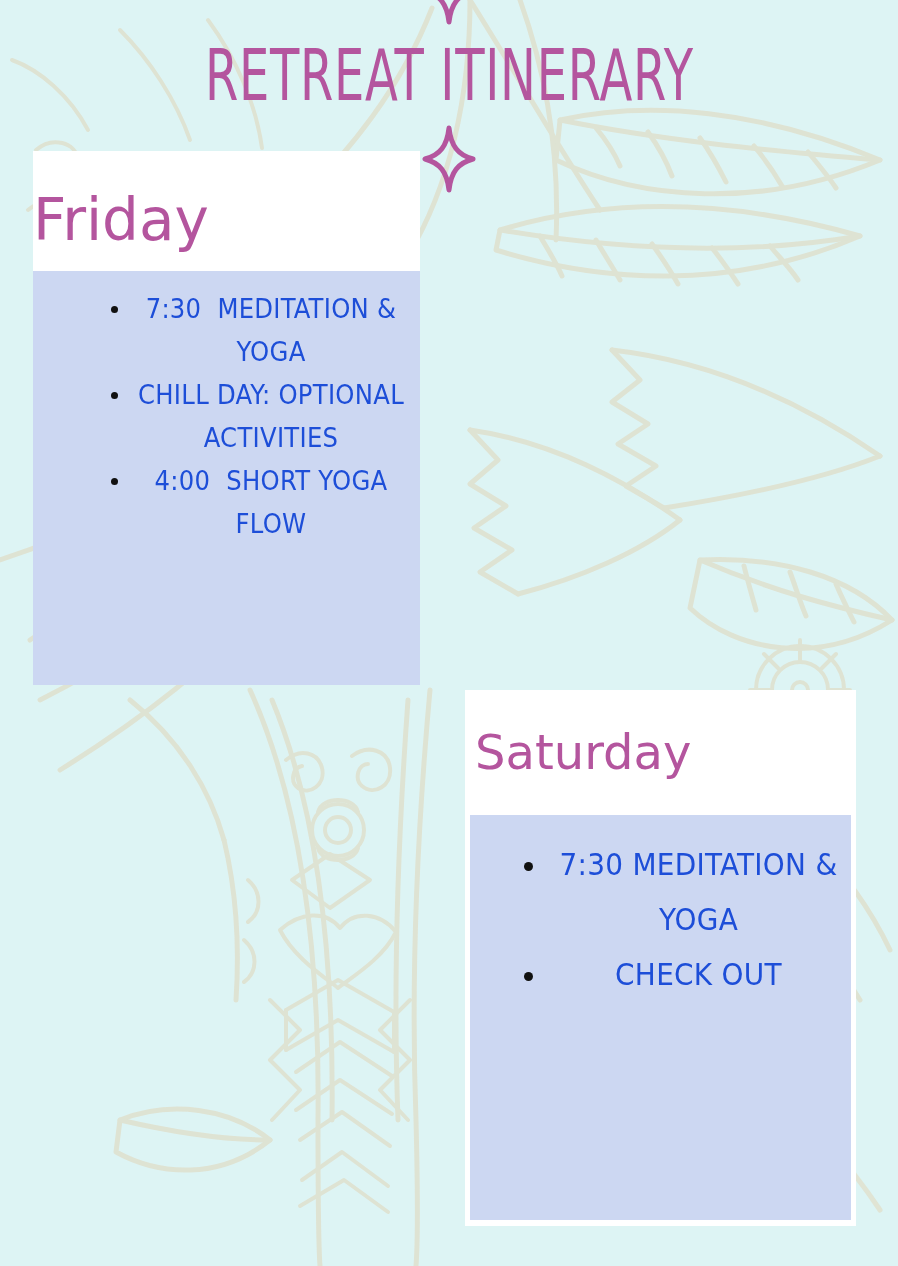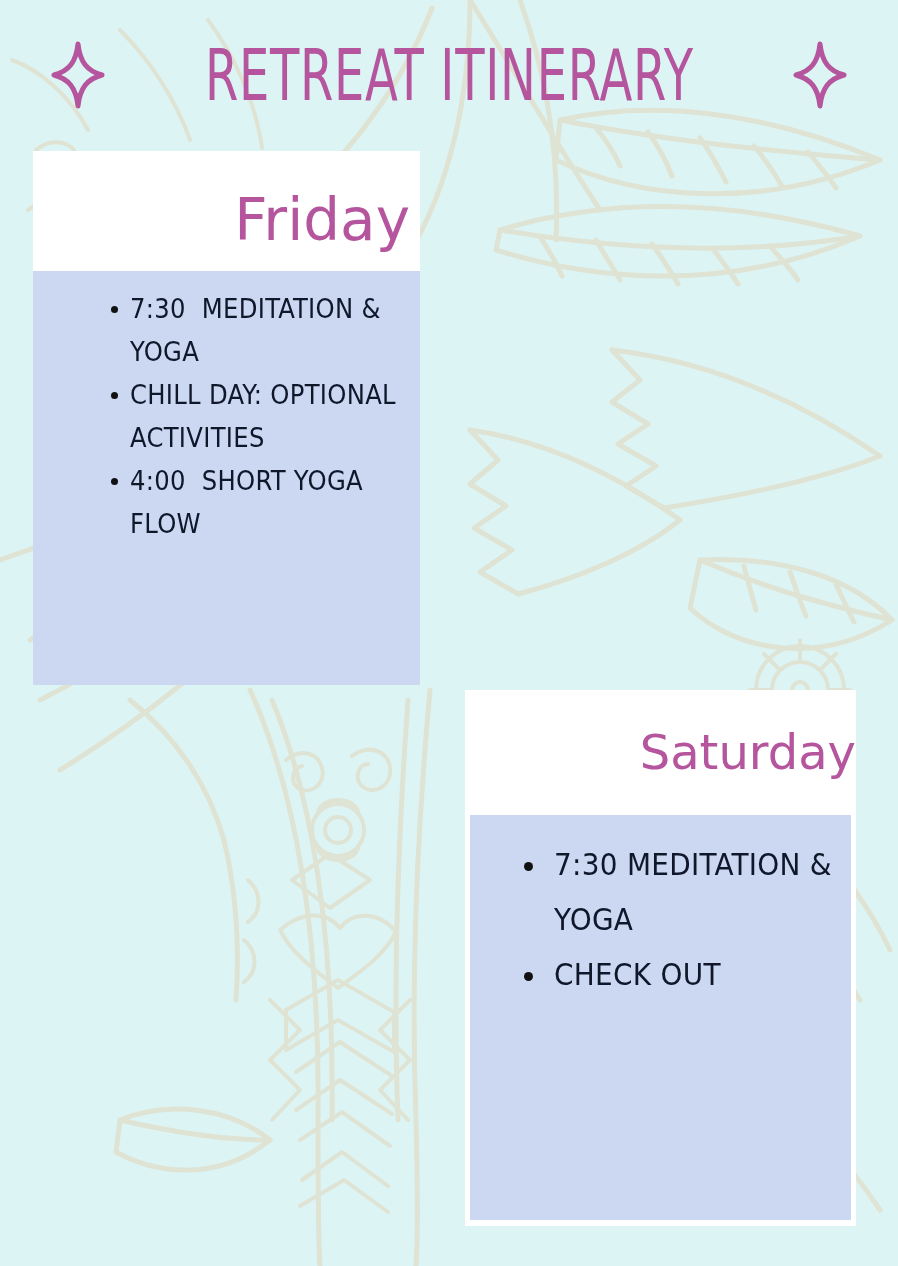--- a/index.html
+++ b/index.html
@@ -31,20 +31,21 @@
   .title-row {
     position: absolute;
     left: 0;
     top: 30px;
     width: 898px;
     height: 90px;
     display: flex;
     align-items: center;
     justify-content: center;
     gap: 14px;
+    flex-direction: column;
   }
   .sparkle {
     display: block;
     flex: 0 0 auto;
   }
   .poster-title {
     color: #b4559e;
     font-family: "DejaVu Sans Condensed", "Liberation Sans Narrow", "Liberation Sans", sans-serif;
     font-size: 72px;
     font-weight: 400;
@@ -68,21 +69,21 @@
     padding: 0;
   }
   .day-card.saturday {
     left: 465px;
     top: 690px;
     width: 391px;
     height: 536px;
   }
   .day-heading {
     color: #b4559e;
-    text-align: right;
+    text-align: left;
     font-family: "DejaVu Sans", sans-serif;
     font-weight: 400;
     line-height: 1;
     white-space: nowrap;
   }
   .friday .day-heading {
     font-size: 58px;
     padding-top: 40px;
     padding-right: 10px;
   }
@@ -110,25 +111,26 @@
     height: 405px;
     padding: 22px 8px 10px 0;
   }
   ul.schedule-list {
     margin: 0;
     padding: 0 0 0 78px;
     list-style: none;
   }
   ul.schedule-list li {
     position: relative;
-    color: #0f172a;
+    color: #1d4ed8;
     font-family: "DejaVu Sans Condensed", "Liberation Sans Narrow", "Liberation Sans", sans-serif;
     font-weight: 400;
     text-transform: uppercase;
     white-space: pre-wrap;
+    text-align: center;
   }
   .friday ul.schedule-list li {
     font-size: 27px;
     line-height: 43px;
     padding-left: 19px;
     letter-spacing: 0.3px;
     margin-bottom: 0;
   }
   .saturday ul.schedule-list {
     padding-left: 54px;

